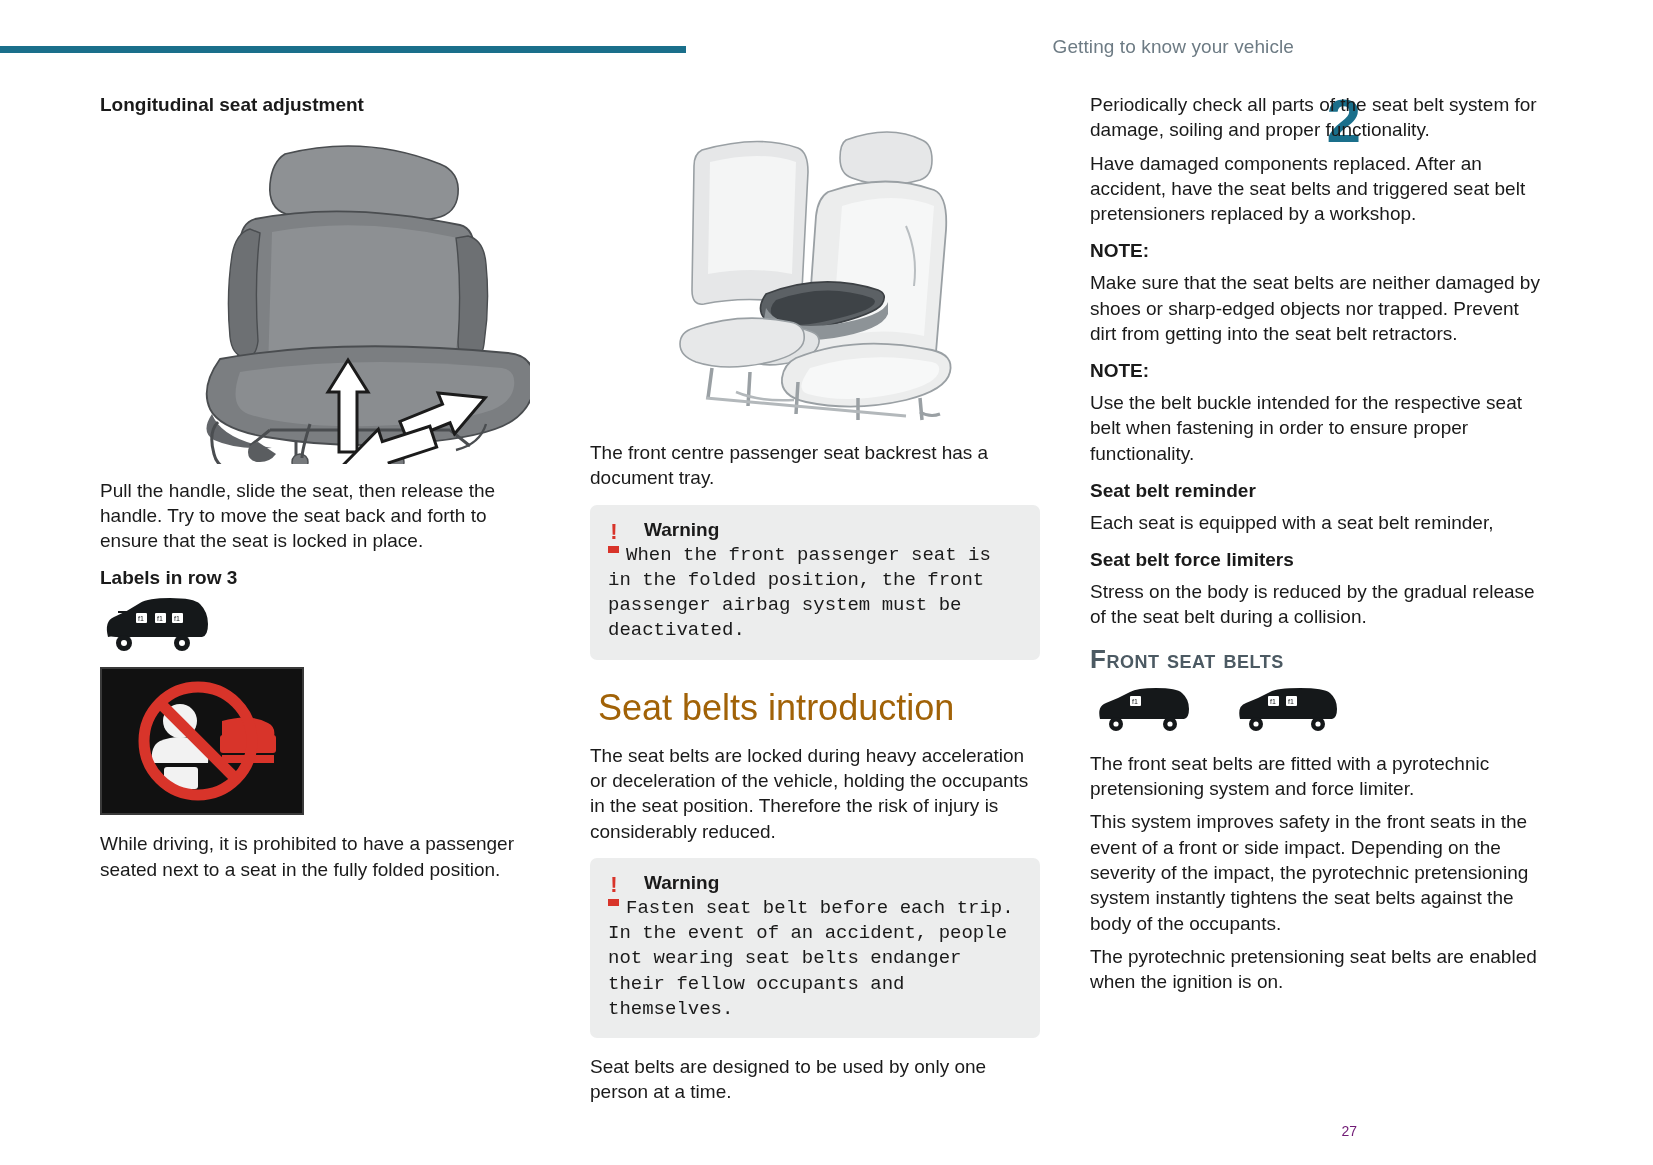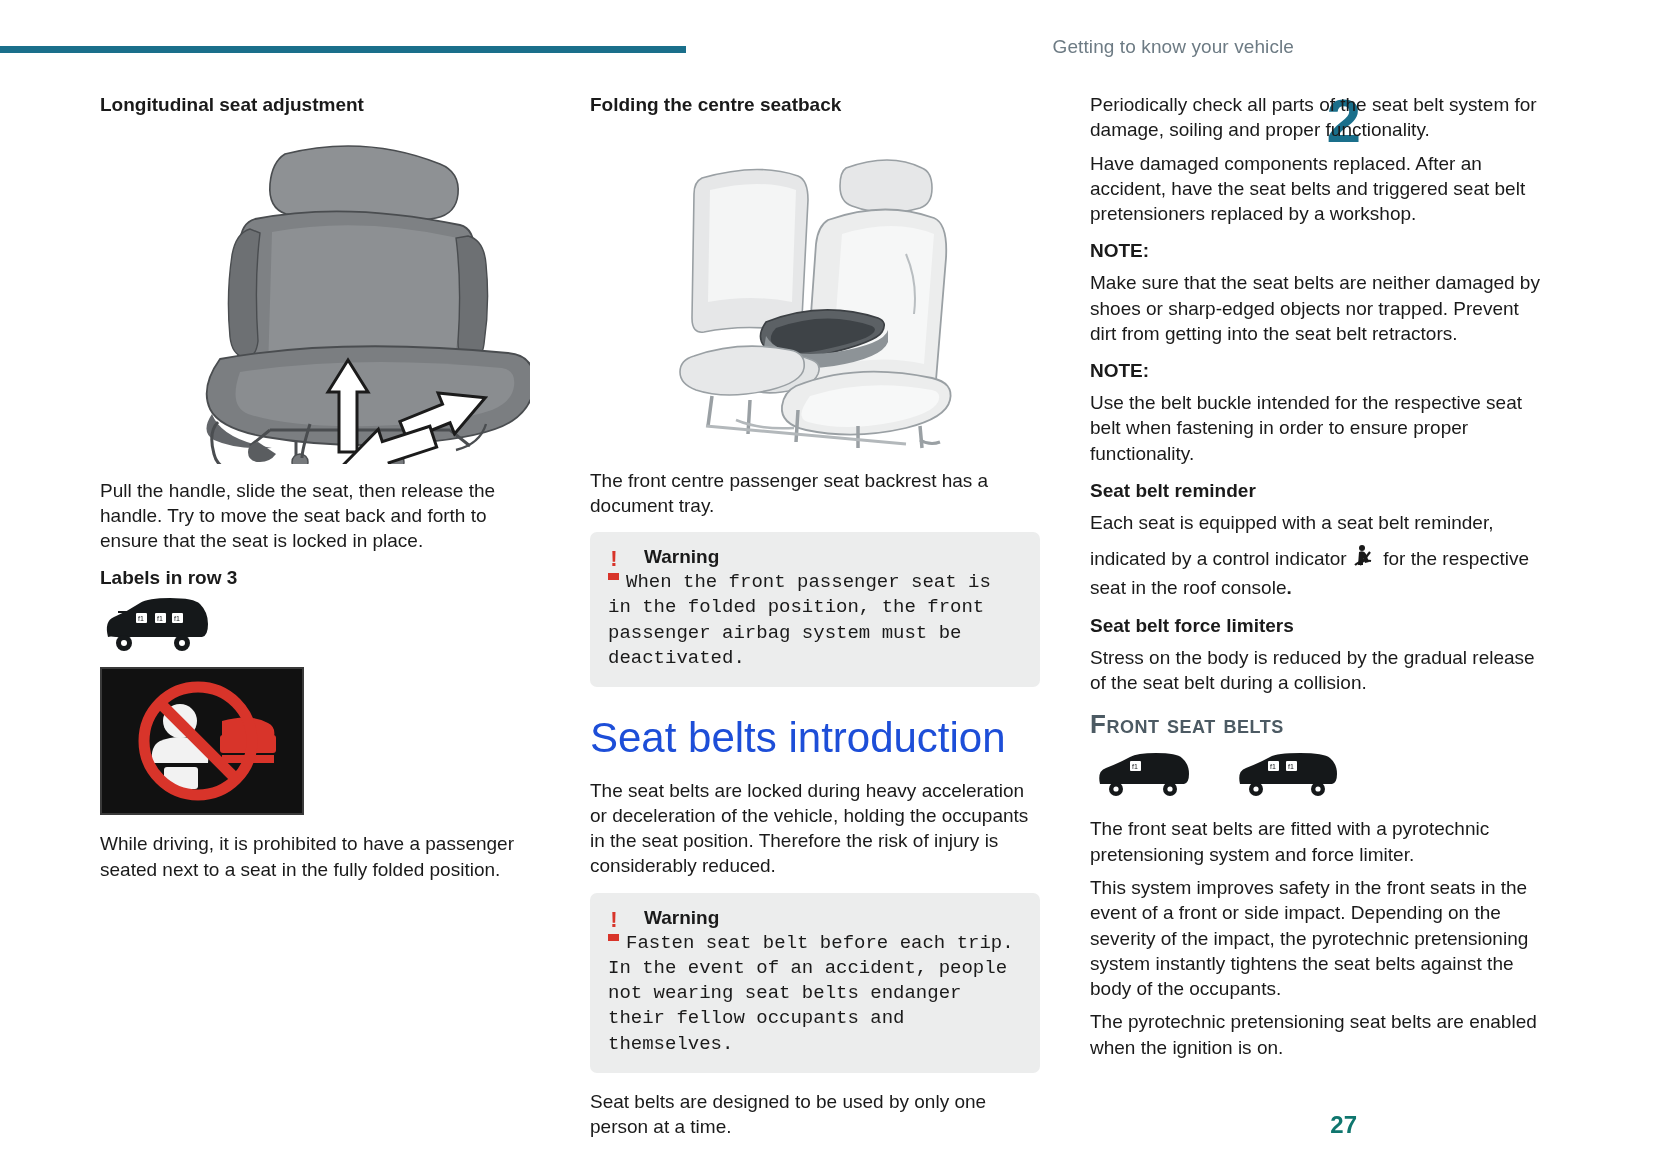--- a/index.html
+++ b/index.html
@@ -44,45 +44,45 @@
     top: 90px;
     font-size: 62px;
     font-weight: bold;
     color: #1a6f8b;
     line-height: 1;
   }
   .page-number {
     position: absolute;
     right: 152px;
     bottom: 26px;
-    font-size: 24px;
-    font-weight: bold;
-    color: #0f766e;
+    font-size: 14px;
+    font-weight: normal;
+    color: #701a75;
   }
 
   
   .col {
     position: absolute;
     top: 92px;
   }
   .col1 { left: 100px; width: 440px; }
   .col2 { left: 590px; width: 450px; }
   .col3 { left: 1090px; width: 455px; }
 
   h3.sub {
     font-size: 19px;
     font-weight: bold;
     margin: 0 0 6px 0;
     line-height: 1.35;
   }
   h2.section {
-    font-size: 42px;
+    font-size: 36px;
     font-weight: normal;
-    color: #1d4ed8;
-    margin: 26px 0 14px 0;
+    color: #a16207;
+    margin: 26px 0 14px 8px;
     line-height: 1.2;
   }
   h2.section-caps {
     font-size: 26px;
     font-weight: bold;
     color: #4c5a63;
     margin: 10px 0 12px 0;
     line-height: 1.2;
     font-variant: small-caps;
     letter-spacing: 0.5px;
@@ -271,21 +271,20 @@
         <circle cx="96" cy="72" r="54" fill="none" stroke="#d8342a" stroke-width="11"></circle>
         <line x1="58" y1="34" x2="134" y2="110" stroke="#d8342a" stroke-width="11"></line>
       </svg>
     </div>
 
     <p class="body">While driving, it is prohibited to have a passenger seated next to a seat in the fully folded position.</p>
   </div>
 
   <div class="col col2">
 
-    <h3 class="sub">Folding the centre seatback</h3>
 
     <div class="fig fig-centre">
       <svg width="440" height="330" viewBox="0 0 440 330" xmlns="http://www.w3.org/2000/svg">
 
         <path d="M112 54 q56 -16 96 -2 q10 4 10 24 l-6 118 q-2 14 -16 12 q-44 -6 -82 2 q-12 2 -12 -14 l2 -124 q0 -12 8 -16 z" fill="#e6e7e8" stroke="#9aa0a4" stroke-width="1.6"></path>
         <path d="M120 66 q50 -12 86 0 l-4 112 q-40 -8 -84 0 z" fill="#f4f5f5"></path>
 
         <path d="M256 44 q44 -16 76 0 q10 4 10 20 q0 16 -12 20 q-36 10 -68 -2 q-12 -4 -12 -20 q0 -14 6 -18 z" fill="#e6e7e8" stroke="#9aa0a4" stroke-width="1.6"></path>
 
         <path d="M238 96 q56 -20 106 -2 q14 6 12 40 l-10 122 q-2 20 -22 18 q-50 -8 -94 4 q-14 4 -14 -18 l10 -140 q2 -18 12 -24 z" fill="#eceded" stroke="#9aa0a4" stroke-width="1.8"></path>
@@ -338,32 +337,20 @@
     <p class="body">Have damaged components replaced. After an accident, have the seat belts and triggered seat belt pretensioners replaced by a workshop.</p>
 
     <h4 class="minor">NOTE:</h4>
     <p class="body">Make sure that the seat belts are neither damaged by shoes or sharp-edged objects nor trapped. Prevent dirt from getting into the seat belt retractors.</p>
 
     <h4 class="minor">NOTE:</h4>
     <p class="body">Use the belt buckle intended for the respective seat belt when fastening in order to ensure proper functionality.</p>
 
     <h4 class="minor">Seat belt reminder</h4>
     <p class="body tight">Each seat is equipped with a seat belt reminder,</p>
-    <p class="body">
-      <span>indicated by a control indicator</span>
-      <span class="inline-icon">
-        <svg width="26" height="26" viewBox="0 0 26 26" xmlns="http://www.w3.org/2000/svg">
-          <circle cx="10" cy="5" r="3" fill="#1a1a1a"></circle>
-          <path d="M7 9 q5 -2 7 2 l3 8 l-4 1 l-2 -5 l0 7 l-5 0 z" fill="#1a1a1a"></path>
-          <path d="M3 22 q7 -6 16 -4" stroke="#1a1a1a" stroke-width="2.2" fill="none"></path>
-          <path d="M18 9 l-10 13" stroke="#1a1a1a" stroke-width="2.2" fill="none"></path>
-        </svg>
-      </span>
-      <span>for the respective seat in the roof console</span><b>.</b>
-    </p>
 
     <h4 class="minor">Seat belt force limiters</h4>
     <p class="body">Stress on the body is reduced by the gradual release of the seat belt during a collision.</p>
 
     <h2 class="section-caps">Front seat belts</h2>
 
     <div class="front-belt-pictos">
       <span>
         <svg width="112" height="46" viewBox="0 0 112 46" xmlns="http://www.w3.org/2000/svg">
           <path d="M6 32 q-3 -13 6 -16 q13 -5 24 -11 q7 -4 26 -4 q21 0 26 5 q7 6 7 16 q0 9 -5 10 l-78 0 z" fill="#15181a"></path>

